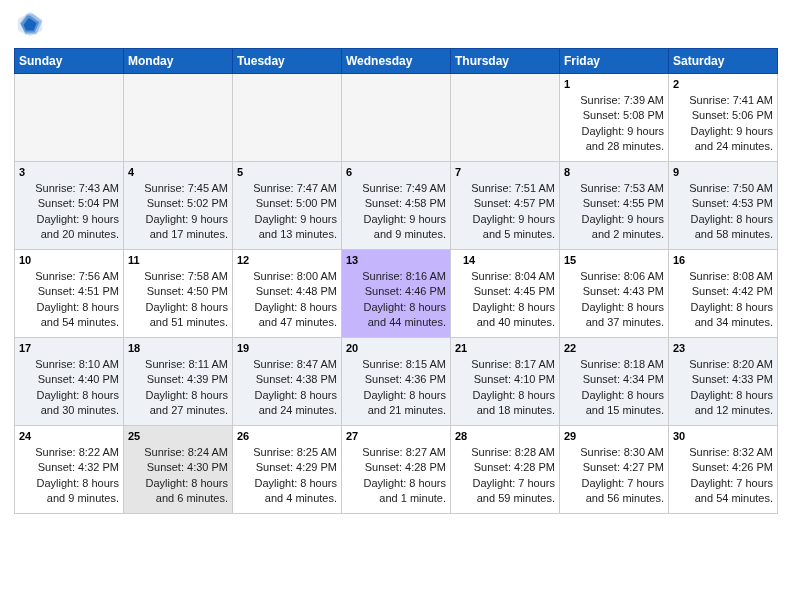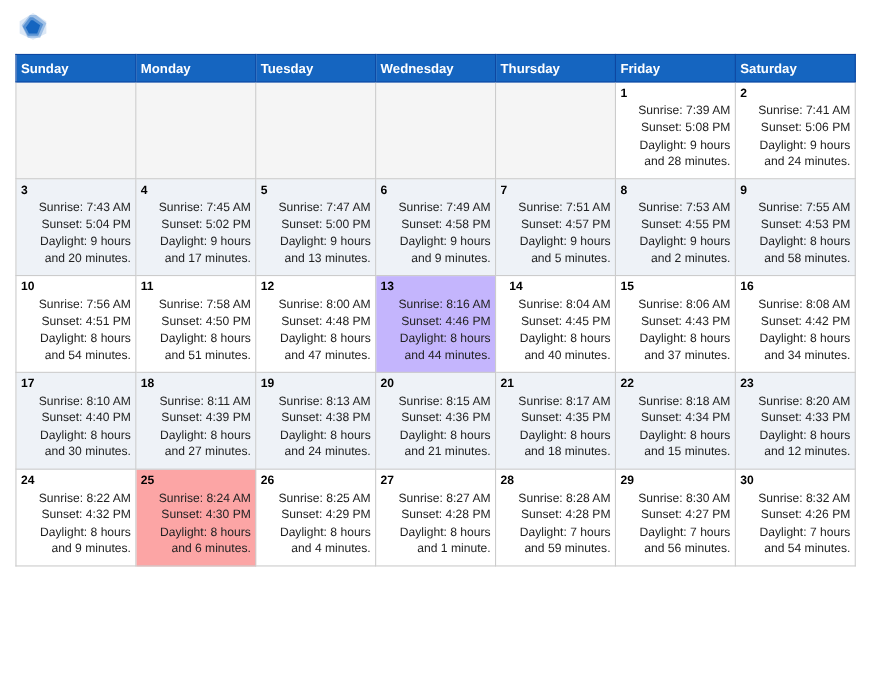--- a/index.html
+++ b/index.html
@@ -195,21 +195,21 @@
           </td>
           <td style="background: rgb(238, 242, 247);">
             <span class="day-num">8</span>
             <div class="day-info" style="white-space: pre-line;">Sunrise: 7:53 AM
 Sunset: 4:55 PM
 Daylight: 9 hours
 and 2 minutes.</div>
           </td>
           <td style="background: rgb(238, 242, 247);">
             <span class="day-num">9</span>
-            <div class="day-info" style="white-space: pre-line;">Sunrise: 7:55 AM
+            <div class="day-info" style="white-space: pre-line;">Sunrise: 7:50 AM
 Sunset: 4:53 PM
 Daylight: 8 hours
 and 58 minutes.</div>
           </td>
         </tr>
         <tr>
           <td style="background: rgb(255, 255, 255);">
             <span class="day-num">10</span>
             <div class="day-info" style="white-space: pre-line;">Sunrise: 7:56 AM
 Sunset: 4:51 PM
@@ -269,36 +269,36 @@
           </td>
           <td style="background: rgb(238, 242, 247);">
             <span class="day-num">18</span>
             <div class="day-info" style="white-space: pre-line;">Sunrise: 8:11 AM
 Sunset: 4:39 PM
 Daylight: 8 hours
 and 27 minutes.</div>
           </td>
           <td style="background: rgb(238, 242, 247);">
             <span class="day-num">19</span>
-            <div class="day-info" style="white-space: pre-line;">Sunrise: 8:13 AM
+            <div class="day-info" style="white-space: pre-line;">Sunrise: 8:47 AM
 Sunset: 4:38 PM
 Daylight: 8 hours
 and 24 minutes.</div>
           </td>
           <td style="background: rgb(238, 242, 247);">
             <span class="day-num">20</span>
             <div class="day-info" style="white-space: pre-line;">Sunrise: 8:15 AM
 Sunset: 4:36 PM
 Daylight: 8 hours
 and 21 minutes.</div>
           </td>
           <td style="background: rgb(238, 242, 247);">
             <span class="day-num">21</span>
             <div class="day-info" style="white-space: pre-line;">Sunrise: 8:17 AM
-Sunset: 4:35 PM
+Sunset: 4:10 PM
 Daylight: 8 hours
 and 18 minutes.</div>
           </td>
           <td style="background: rgb(238, 242, 247);">
             <span class="day-num">22</span>
             <div class="day-info" style="white-space: pre-line;">Sunrise: 8:18 AM
 Sunset: 4:34 PM
 Daylight: 8 hours
 and 15 minutes.</div>
           </td>
@@ -311,21 +311,21 @@
           </td>
         </tr>
         <tr>
           <td style="background: rgb(255, 255, 255); margin-left: 48px;">
             <span class="day-num">24</span>
             <div class="day-info" style="white-space: pre-line;">Sunrise: 8:22 AM
 Sunset: 4:32 PM
 Daylight: 8 hours
 and 9 minutes.</div>
           </td>
-          <td style="background: #fca5a5;">
+          <td style="background: #e5e5e5;">
             <span class="day-num">25</span>
             <div class="day-info" style="white-space: pre-line;">Sunrise: 8:24 AM
 Sunset: 4:30 PM
 Daylight: 8 hours
 and 6 minutes.</div>
           </td>
           <td style="background: rgb(255, 255, 255);">
             <span class="day-num">26</span>
             <div class="day-info" style="white-space: pre-line;">Sunrise: 8:25 AM
 Sunset: 4:29 PM

